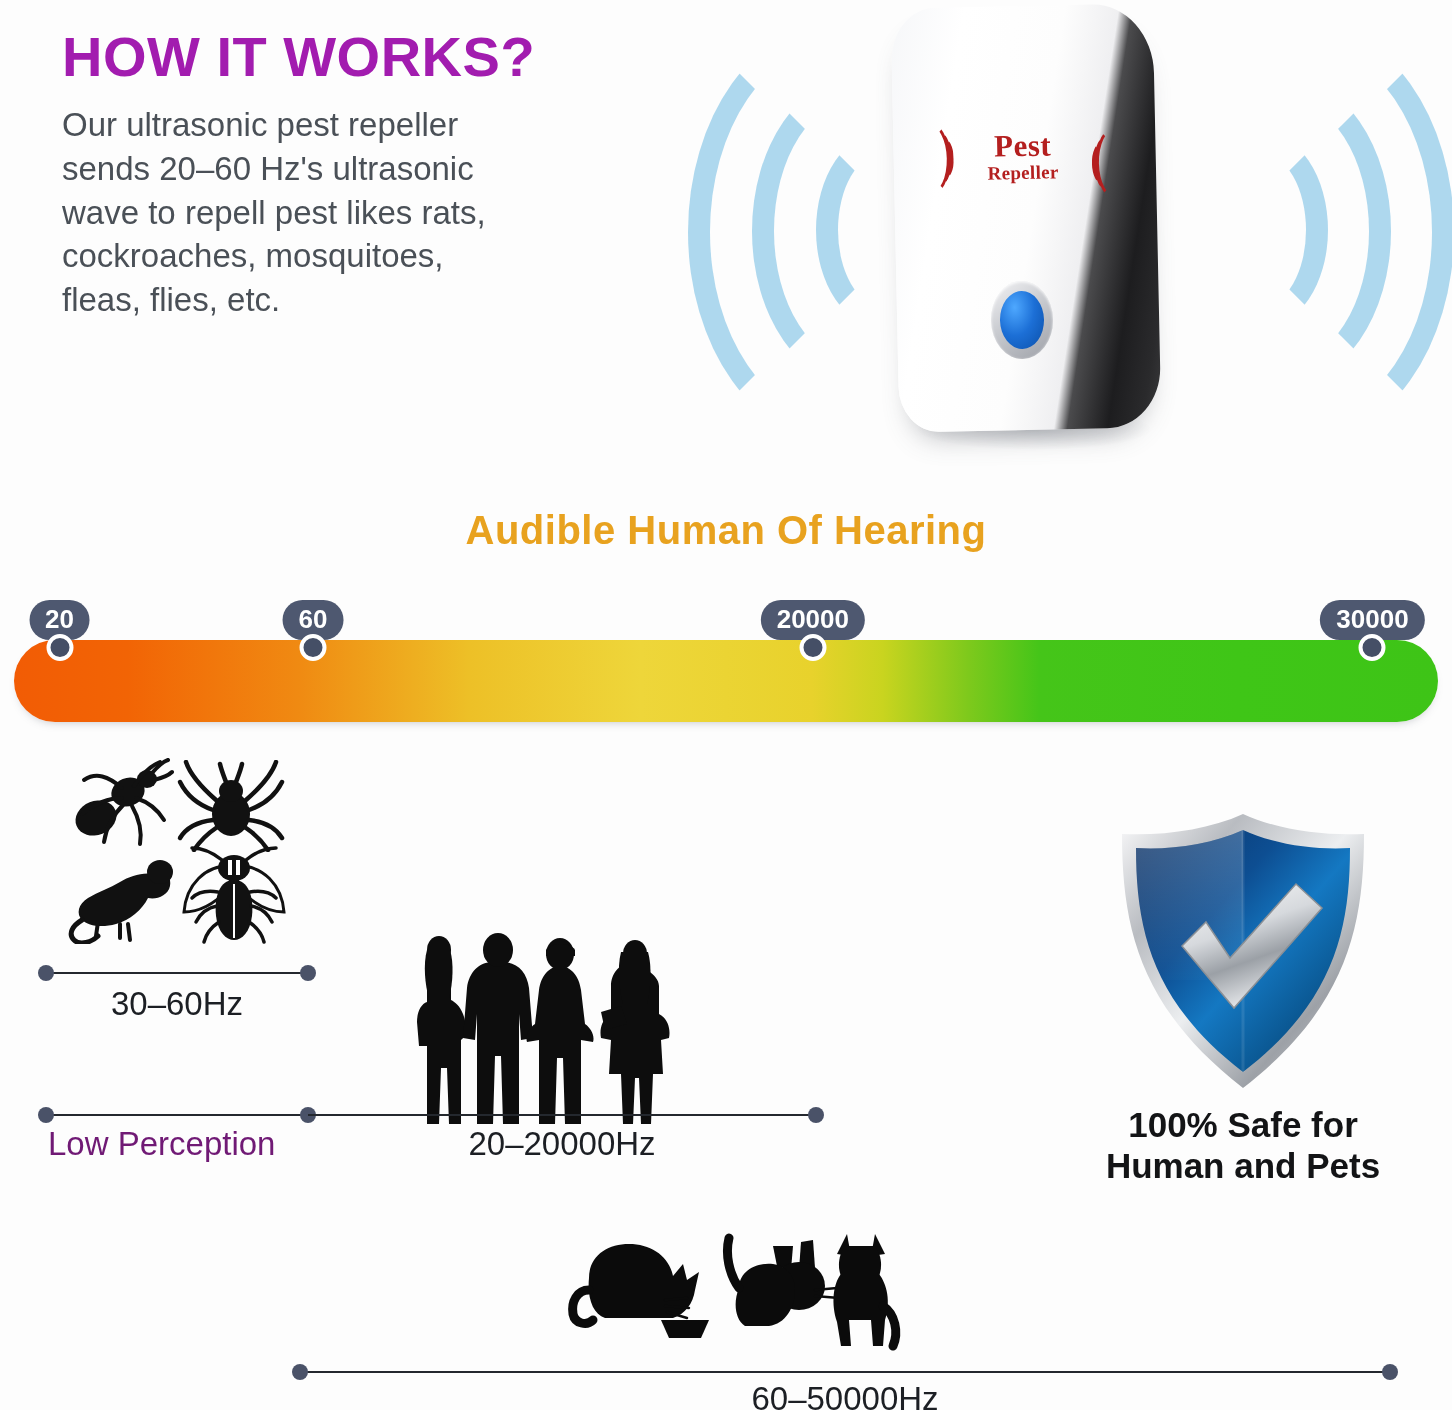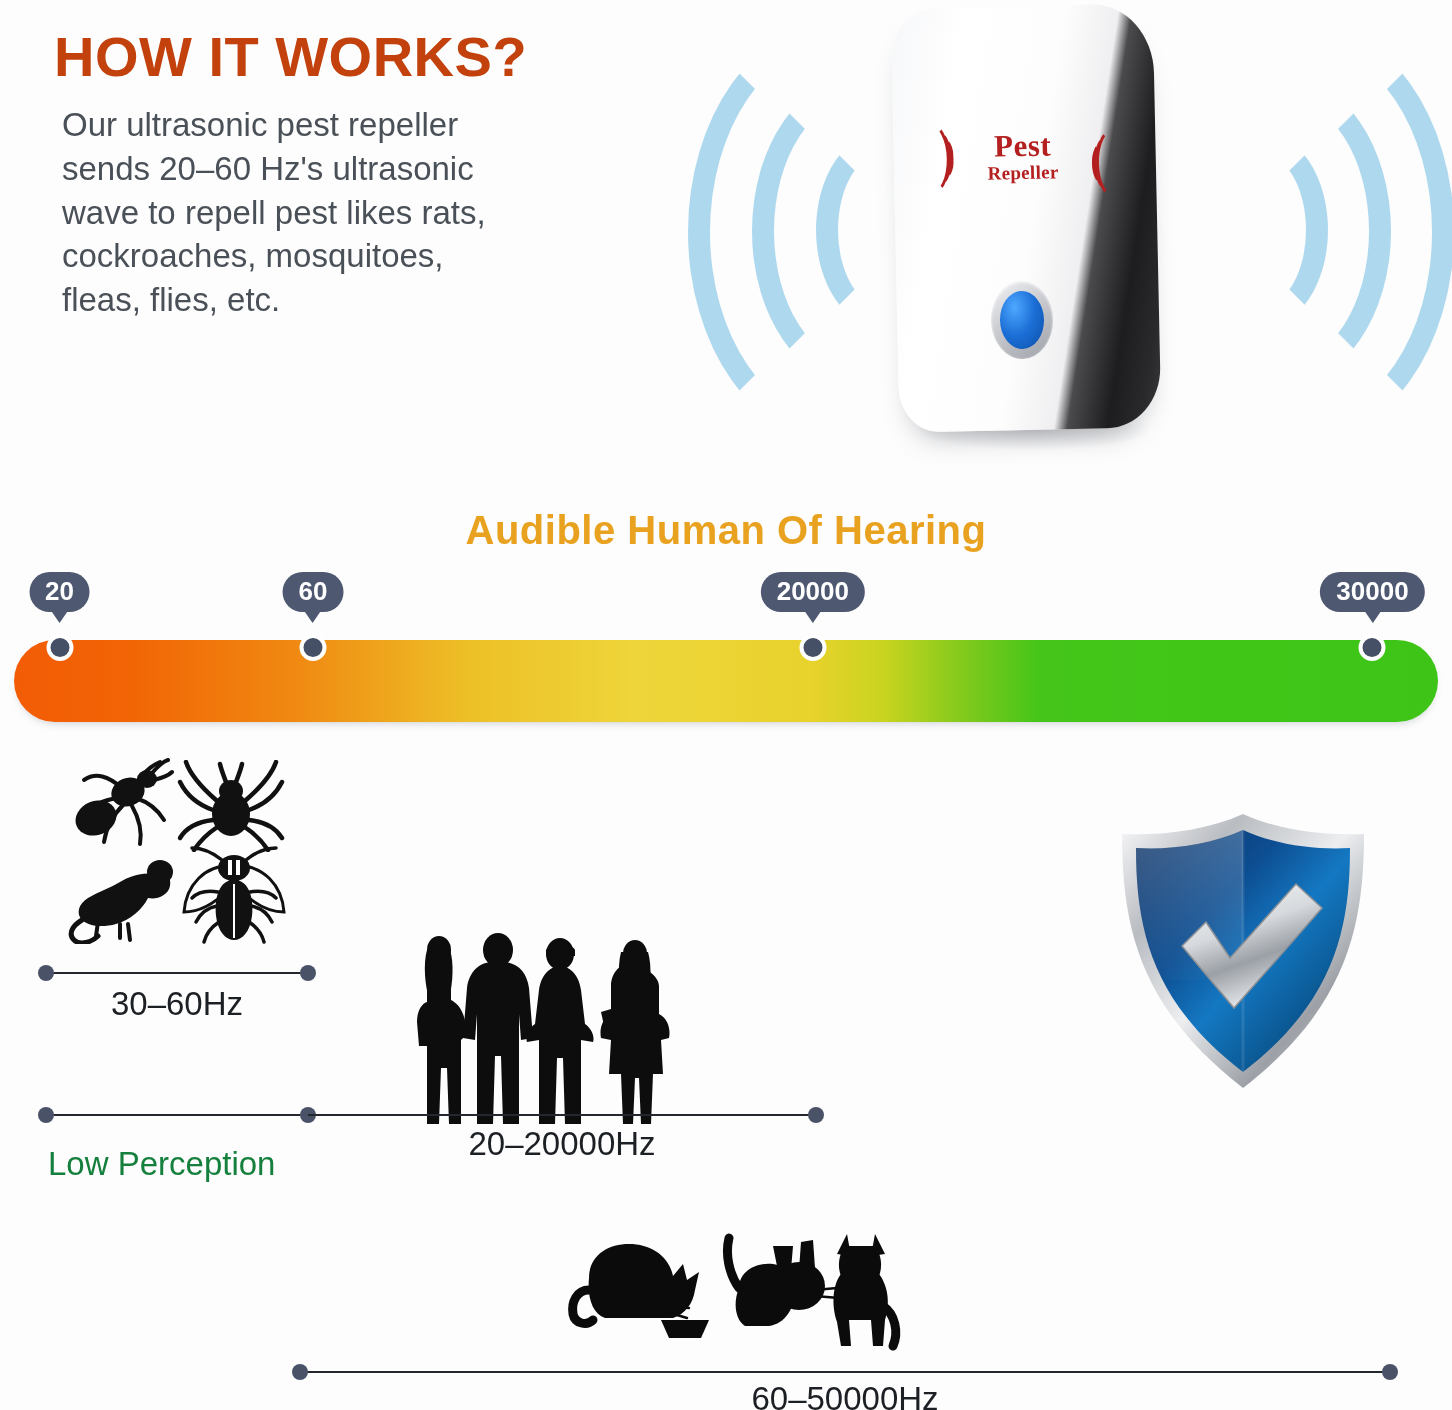--- a/index.html
+++ b/index.html
@@ -19,24 +19,24 @@
   
   #how-block {
     position: absolute;
     left: 46px;
     top: 28px;
     width: 620px;
   }
   #how-title {
     font-size: 56px;
     font-weight: bold;
-    color: #c2410c;
+    color: #a21caf;
     letter-spacing: 0.5px;
     line-height: 1.05;
-    margin: 0 0 14px 8px;
+    margin: 0 0 14px 16px;
   }
   #how-body {
     font-size: 33px;
     color: #4a5057;
     line-height: 1.33;
     margin: 16px;
     white-space: pre-line;
   }
 
   
@@ -198,20 +198,21 @@
     left: 50%;
     transform: translateX(-50%);
     background: #4e5870;
     color: #ffffff;
     font-size: 26px;
     font-weight: bold;
     padding: 5px 16px 6px 16px;
     border-radius: 22px;
     white-space: nowrap;
     line-height: 1.12;
+    margin-top: 28px;
   }
   .marker-pill::after {
     content: "";
     position: absolute;
     left: 50%;
     bottom: -11px;
     transform: translateX(-50%);
     border-left: 9px solid transparent;
     border-right: 9px solid transparent;
     border-top: 13px solid #4e5870;
@@ -285,21 +286,21 @@
     width: 100%;
     text-align: center;
     font-size: 33px;
     color: #1c1f24;
     white-space: nowrap;
   }
   .measure-label.left-aligned {
     text-align: left;
     left: 2px;
   }
-  .measure-label.gold { color: #15803d; margin-top: 20px; }
+  .measure-label.gold { color: #701a75; }
 
   #measure-pest  { left: 46px;  top: 963px;  width: 262px; }
   #measure-low   { left: 46px;  top: 1105px; width: 262px; }
   #measure-human { left: 308px; top: 1105px; width: 508px; }
   #measure-pets  { left: 300px; top: 1362px; width: 1090px; }
 
   
   #measure-low .measure-label { top: 20px; }
   #measure-human .measure-label { top: 20px; }
   #measure-pets .measure-label { top: 18px; }
@@ -607,13 +608,15 @@
              C 246 200, 264 120, 264 26 C 224 28, 178 22, 143 6 Z" fill="url(#rimGrad)"></path>
     <path d="M143 22 C 110 37, 70 42, 36 40 C 36 122, 52 194, 143 264
              C 234 194, 250 122, 250 40 C 216 42, 176 37, 143 22 Z" fill="url(#blueGrad)"></path>
     <path d="M143 22 C 110 37, 70 42, 36 40 C 36 90, 42 134, 62 172
              L 143 172 Z" fill="url(#glossGrad)"></path>
     <path d="M143 22 L 143 264" stroke="#ffffff" stroke-opacity="0.10" stroke-width="3"></path>
 
     <path d="M82 138 L 106 114 L 130 150 L 196 76 L 222 100
              L 134 200 Z" fill="url(#checkGrad)" stroke="#8b9096" stroke-width="1.5"></path>
   </svg>
+  <div id="shield-caption">100% Safe for
+Human and Pets</div>
 </div>
 
 </body></html>

